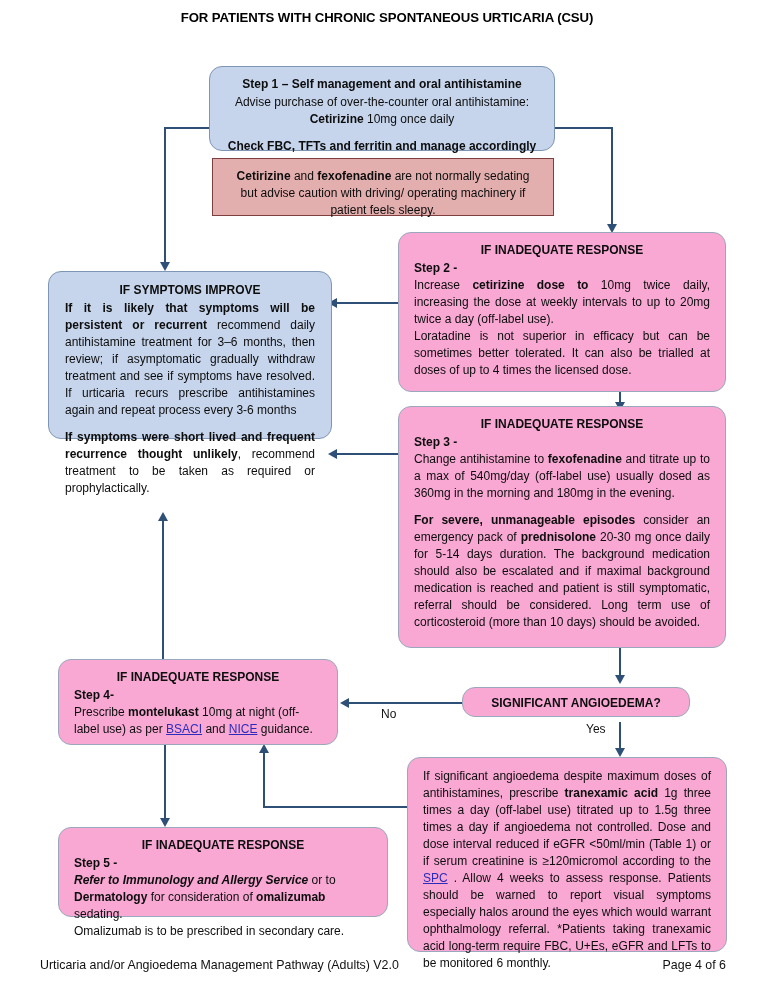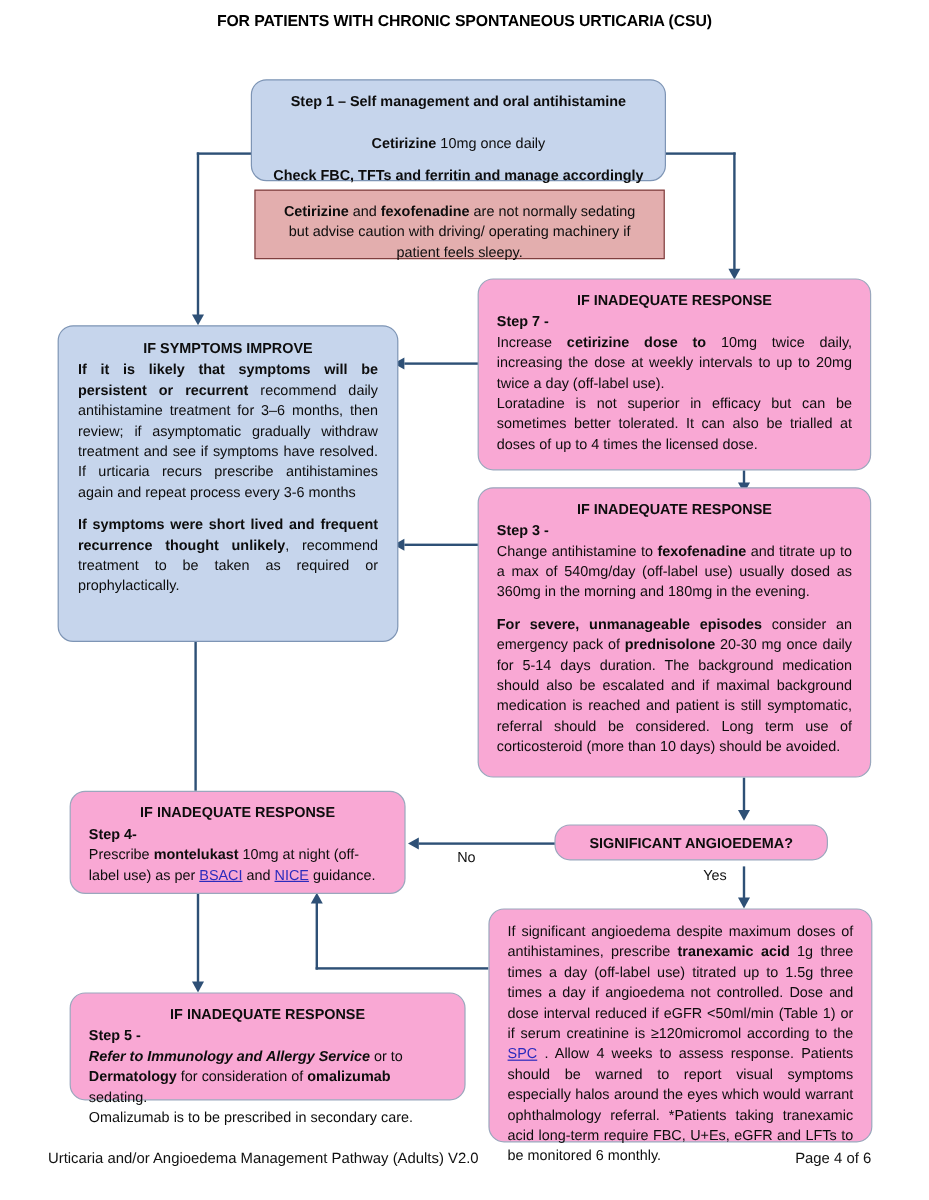--- a/index.html
+++ b/index.html
@@ -152,40 +152,40 @@
 
   <div class="ln" style="left:164px; top:744px; width:2px; height:77px;"></div>
   <div class="arw arw-d" style="left:159.5px; top:818px;"></div>
 
   <div class="ln" style="left:263px; top:806px; width:144px; height:2px;"></div>
   <div class="ln" style="left:263px; top:752px; width:2px; height:56px;"></div>
   <div class="arw arw-u" style="left:258.5px; top:744px;"></div>
 
   <div class="box rounded blue ctr" style="left:209px; top:66px; width:346px; height:85px; padding:9px 14px 0 14px;">
     <span class="ttl">Step 1 – Self management and oral antihistamine</span>
-    <br>
+    <span>Advise purchase of over-the-counter oral antihistamine:</span><br>
     <b>Cetirizine</b><span> 10mg once daily</span>
     <span class="gap"></span>
     <b>Check FBC, TFTs and ferritin and manage accordingly</b>
   </div>
 
   <div class="box pink ctr" style="left:212px; top:158px; width:342px; height:58px; padding:9px 14px;">
     <b>Cetirizine</b><span> and </span><b>fexofenadine</b><span> are not normally sedating but advise caution with driving/ operating machinery if patient feels sleepy.</span>
   </div>
 
-  <div class="box rounded blue just" style="left:48px; top:271px; width:284px; height:264px; padding:10px 16px;">
+  <div class="box rounded blue just" style="left:48px; top:271px; width:284px; height:168px; padding:10px 16px;">
     <span class="ttl">IF SYMPTOMS IMPROVE</span>
     <b>If it is likely that symptoms will be persistent or recurrent</b><span> recommend daily antihistamine treatment for 3–6 months, then review; if asymptomatic gradually withdraw treatment and see if symptoms have resolved.  If urticaria recurs prescribe antihistamines again and repeat process every 3-6 months</span>
     <span class="gap"></span>
     <b>If symptoms were short lived and frequent recurrence thought unlikely</b><span>, recommend treatment to be taken as required or prophylactically.</span>
   </div>
 
   <div class="box rounded peach just" style="left:398px; top:232px; width:328px; height:160px; padding:9px 15px;">
     <span class="ttl">IF INADEQUATE RESPONSE</span>
-    <span class="step">Step 7 -</span>
+    <span class="step">Step 2 -</span>
     <span>Increase </span><b>cetirizine dose to</b><span> 10mg twice daily, increasing the dose at weekly intervals to up to 20mg twice a day (off-label use).</span><br>
     <span>Loratadine is not superior in efficacy but can be sometimes better tolerated. It can also be trialled at doses of up to 4 times the licensed dose.</span>
   </div>
 
   <div class="box rounded peach just" style="left:398px; top:406px; width:328px; height:242px; padding:9px 15px;">
     <span class="ttl">IF INADEQUATE RESPONSE</span>
     <span class="step">Step 3 -</span>
     <span>Change antihistamine to </span><b>fexofenadine</b><span> and titrate up to a max of 540mg/day (off-label use) usually dosed as 360mg in the morning and 180mg in the evening.</span>
     <span class="gap"></span>
     <b>For severe, unmanageable episodes</b><span> consider an emergency pack of </span><b>prednisolone</b><span> 20-30 mg once daily for 5-14 days duration. The background medication should also be escalated and if maximal background medication is reached and patient is still symptomatic, referral should be considered. Long term use of corticosteroid (more than 10 days) should be avoided.</span>

